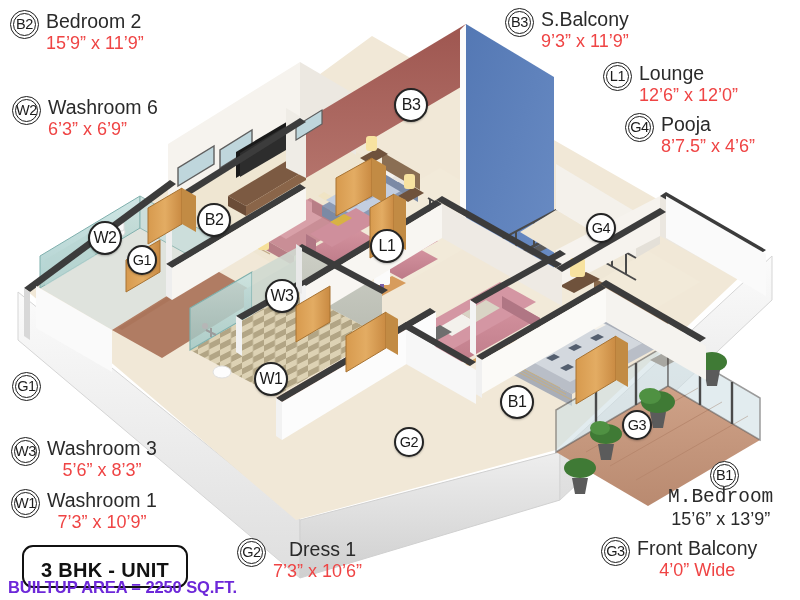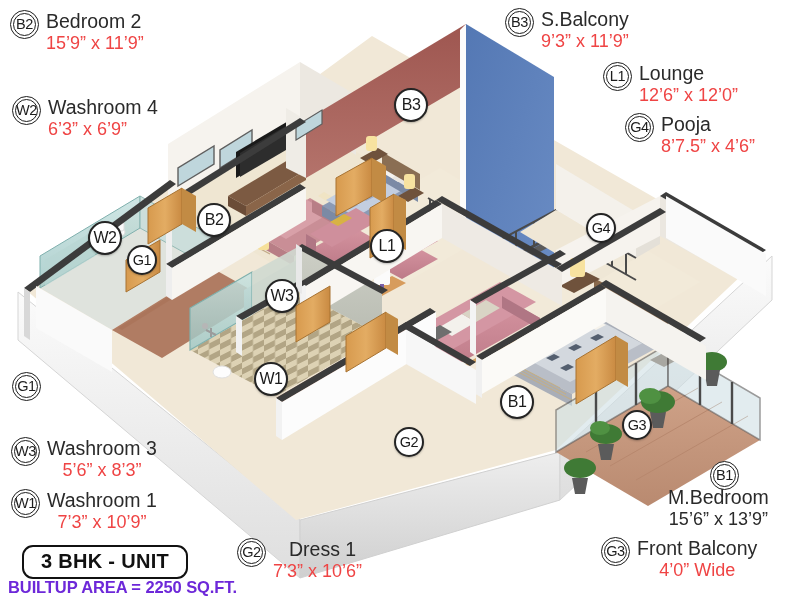--- a/index.html
+++ b/index.html
@@ -20,21 +20,21 @@
     border:1.6px solid #1d1d1d;border-radius:50%;
   }
   .legend .ring span{font-size:14.5px;font-weight:400;color:#1d1d1d;
     letter-spacing:-0.4px;line-height:1;position:relative;z-index:2;}
   .legend .txt{padding-top:1px;}
   .legend .ttl{font-size:19.5px;color:#2a2a2a;line-height:1.12;white-space:nowrap;}
   .legend .dim{font-size:18px;color:#ef4444;line-height:1.16;white-space:nowrap;}
 
   
   #badge{position:absolute;left:22px;top:545px;
-    border:2.6px solid #111;border-radius:11px;padding:3px 17px 4px;
+    border:2.6px solid #111;border-radius:11px;padding:12px 17px 4px;
     background:#fff;}
   #badge span{font-size:20px;font-weight:bold;color:#111;letter-spacing:0.3px;
     white-space:nowrap;}
   #area{position:absolute;left:8px;top:578px;font-size:16.5px;font-weight:bold;
     color:#6d28d9;white-space:nowrap;letter-spacing:-0.1px;}
 
   
   .mk{position:absolute;width:34px;height:34px;border-radius:50%;
     background:#ffffff;border:2.6px solid #242424;box-sizing:border-box;
     display:flex;align-items:center;justify-content:center;
@@ -481,21 +481,21 @@
       <div class="ttl">Bedroom 2</div>
       <div class="dim">15’9” x 11’9”</div>
     </div>
   </div>
 
   <div class="legend" style="left:12px;top:96px;">
     <div class="ring">
         <span>W2</span>
       </div>
     <div class="txt">
-      <div class="ttl">Washroom 4</div>
+      <div class="ttl">Washroom 6</div>
       <div class="dim">6’3” x 6’9”</div>
     </div>
   </div>
 
   <div class="legend" style="left:505px;top:8px;">
     <div class="ring">
         <span>B3</span>
       </div>
     <div class="txt">
       <div class="ttl">S.Balcony</div>
@@ -558,21 +558,21 @@
       <div class="dim">7’3” x 10’6”</div>
     </div>
   </div>
 
   <div class="legend" style="left:710px;top:461px;">
     <div class="ring">
         <span>B1</span>
       </div>
   </div>
   <div style="position:absolute;left:668px;top:487px;">
-    <div class="ttl" style="font-size:19.5px;color:#2a2a2a;line-height:1.12;white-space:nowrap;">M.Bedroom</div>
+    <div class="ttl" style="font-size:19.5px;color:#2a2a2a;line-height:1.12;white-space:nowrap;font-family:Liberation Mono, monospace;">M.Bedroom</div>
     <div class="dim" style="font-size:18px;color:#2a2a2a;line-height:1.16;white-space:nowrap;text-align:center;">15’6” x 13’9”</div>
   </div>
 
   <div class="legend" style="left:601px;top:537px;">
     <div class="ring">
         <span>G3</span>
       </div>
     <div class="txt">
       <div class="ttl">Front Balcony</div>
       <div class="dim" style="text-align:center;">4’0” Wide</div>

